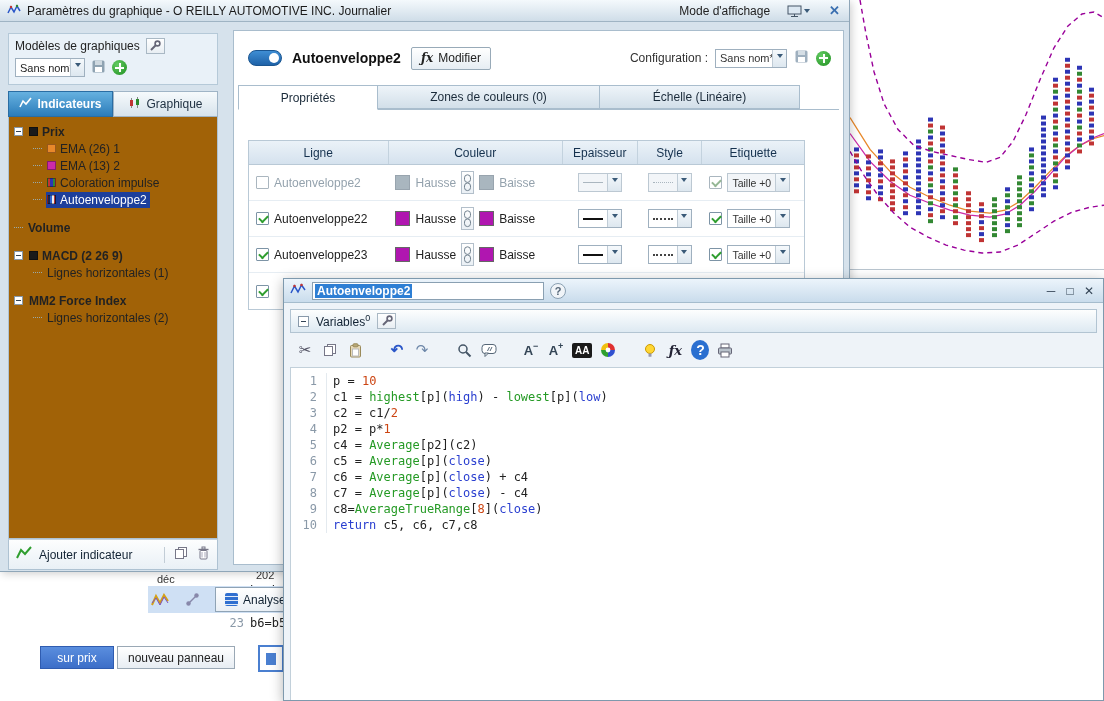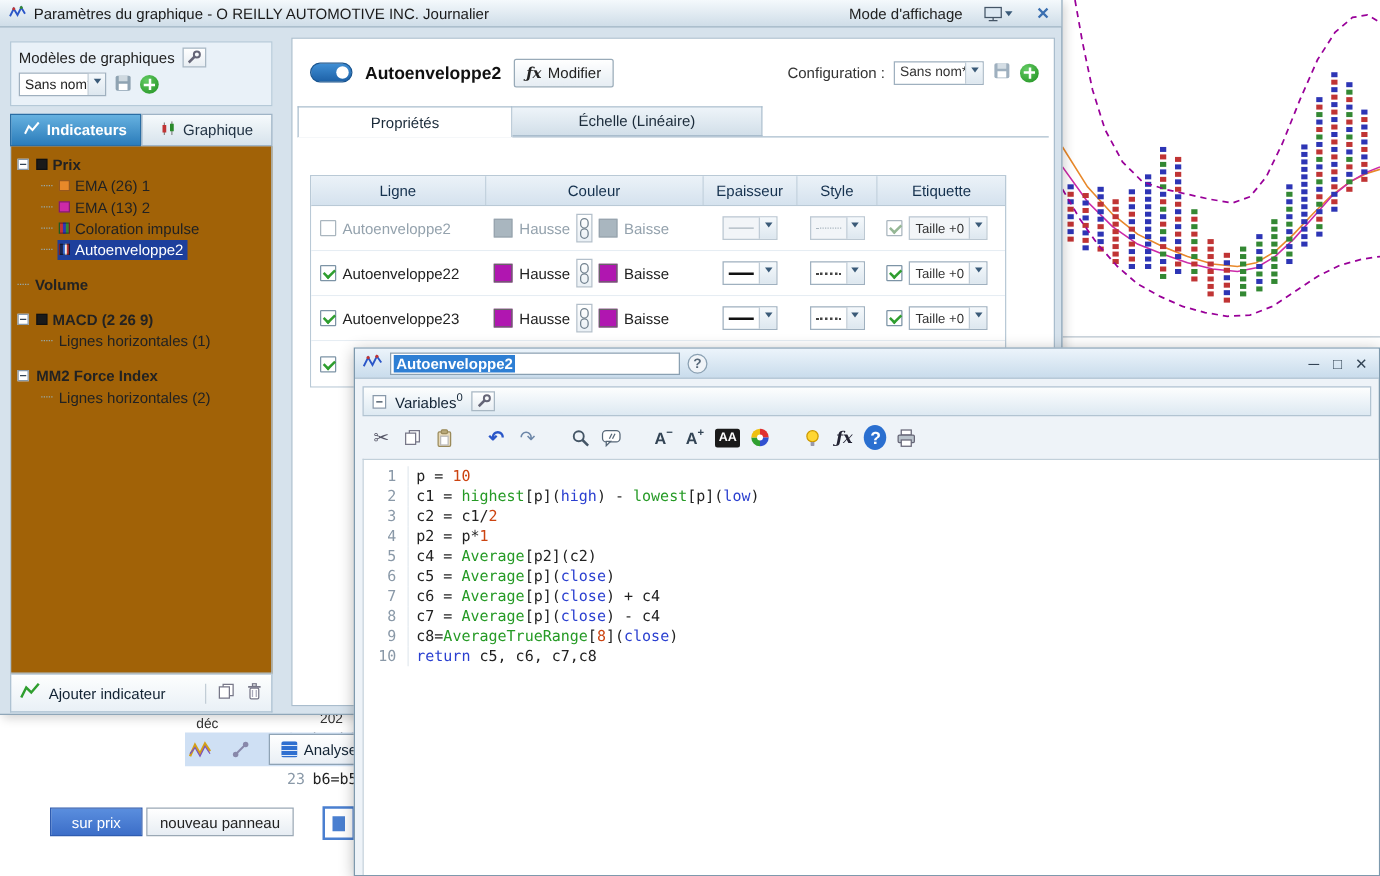--- a/index.html
+++ b/index.html
@@ -593,21 +593,22 @@
               <rect x="1.5" y="1.5" width="12" height="12" rx="1.5" fill="#9fb0bf"></rect>
               <rect x="4" y="1.5" width="7" height="4.5" fill="#d5dee5"></rect>
               <rect x="4" y="8" width="7" height="5" fill="#fff"></rect>
             </svg>
         </span>
         <span class="plus"></span>
       </span>
     </div>
 
     <div class="main-tabs" id="main-tabs">
-        <div class="mtab active" style="width: 172px;">Propriétés</div>
+        <div class="mtab active" style="width: 140px;">Propriétés</div>
+        <div class="mtab" style="width: 222px;">Zones de couleurs (0)</div>
         <div class="mtab" style="width: 200px;">Échelle (Linéaire)</div>
       </div>
 
     <div id="prop-table">
       <div id="prop-head">
           <div class="hcell" style="width: 140px;">Ligne</div>
           <div class="hcell" style="width: 175px;">Couleur</div>
           <div class="hcell" style="width: 75px;">Epaisseur</div>
           <div class="hcell" style="width: 65px;">Style</div>
           <div class="hcell" style="width: 102px;">Etiquette</div>

